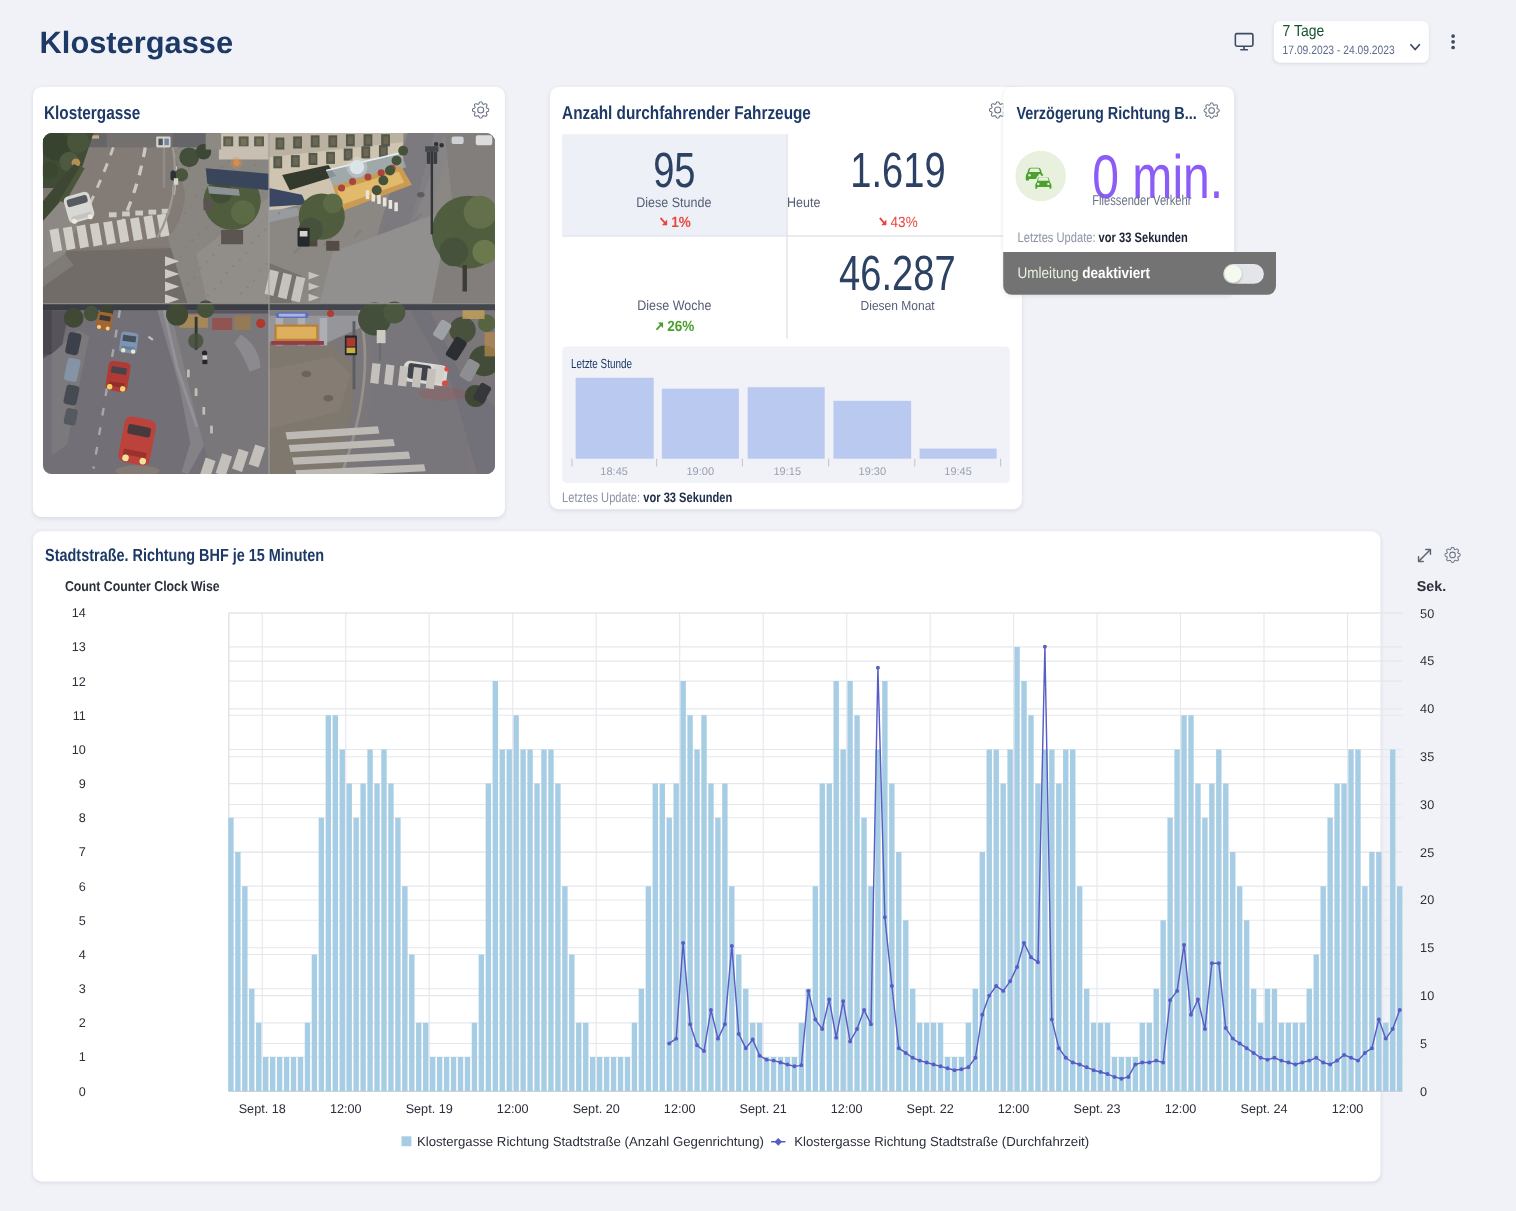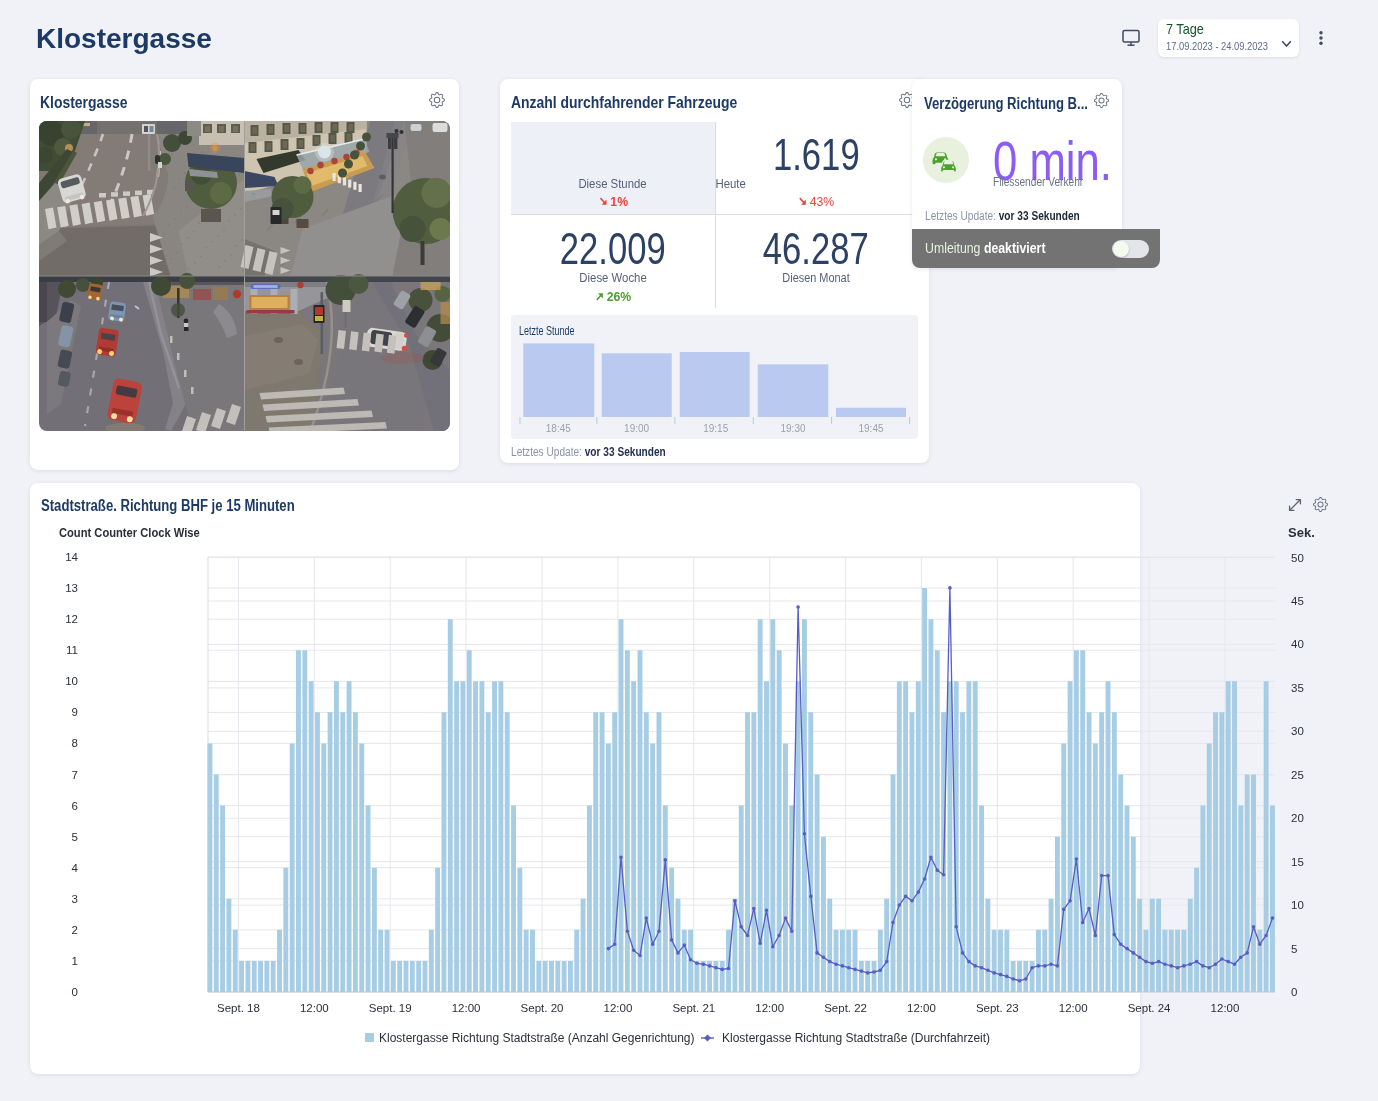--- a/index.html
+++ b/index.html
@@ -355,32 +355,32 @@
 
 <div class="card" style="left:480px;top:79px;width:429px;height:384px;margin-left:20px;">
   <div style="position:absolute;left:11px;top:14px;font-size:17px;" class="ctitle">Anzahl durchfahrender Fahrzeuge</div>
   <div style="position:absolute;right:14px;top:13px;"><svg width="16" height="16" viewBox="0 0 16 16" fill="#6b7486">
         <path d="M8 4.754a3.246 3.246 0 1 0 0 6.492 3.246 3.246 0 0 0 0-6.492zM5.754 8a2.246 2.246 0 1 1 4.492 0 2.246 2.246 0 0 1-4.492 0z"></path>
         <path d="M9.796 1.343c-.527-1.79-3.065-1.79-3.592 0l-.094.319a.873.873 0 0 1-1.255.52l-.292-.16c-1.64-.892-3.433.902-2.54 2.541l.159.292a.873.873 0 0 1-.52 1.255l-.319.094c-1.79.527-1.79 3.065 0 3.592l.319.094a.873.873 0 0 1 .52 1.255l-.16.292c-.892 1.64.901 3.434 2.541 2.54l.292-.159a.873.873 0 0 1 1.255.52l.094.319c.527 1.79 3.065 1.79 3.592 0l.094-.319a.873.873 0 0 1 1.255-.52l.292.16c1.64.893 3.434-.902 2.54-2.541l-.159-.292a.873.873 0 0 1 .52-1.255l.319-.094c1.79-.527 1.79-3.065 0-3.592l-.319-.094a.873.873 0 0 1-.52-1.255l.16-.292c.893-1.64-.902-3.433-2.541-2.54l-.292.159a.873.873 0 0 1-1.255-.52l-.094-.319zm-2.633.283c.246-.835 1.428-.835 1.674 0l.094.319a1.873 1.873 0 0 0 2.693 1.115l.291-.16c.764-.415 1.6.42 1.184 1.185l-.159.292a1.873 1.873 0 0 0 1.116 2.692l.318.094c.835.246.835 1.428 0 1.674l-.319.094a1.873 1.873 0 0 0-1.115 2.693l.16.291c.415.764-.42 1.6-1.185 1.184l-.291-.159a1.873 1.873 0 0 0-2.693 1.116l-.094.318c-.246.835-1.428.835-1.674 0l-.094-.319a1.873 1.873 0 0 0-2.692-1.115l-.292.16c-.764.415-1.6-.42-1.184-1.185l.159-.291A1.873 1.873 0 0 0 1.945 8.93l-.319-.094c-.835-.246-.835-1.428 0-1.674l.319-.094A1.873 1.873 0 0 0 3.06 4.377l-.16-.292c-.415-.764.42-1.6 1.185-1.184l.292.159a1.873 1.873 0 0 0 2.692-1.115l.094-.319z"></path>
       </svg></div>
   <div style="position:absolute;left:11px;top:42.7px;width:203.7px;height:92.4px;background:#eef0f7;"></div>
   <div style="position:absolute;left:11px;top:135.1px;width:407px;height:1px;background:#d9dce5;"></div>
   <div style="position:absolute;left:214.5px;top:42.7px;width:1px;height:186.4px;background:#d9dce5;"></div>
+  <div style="position:absolute;left:11px;top:53px;width:204px;text-align:center;font-size:45px;line-height:1"><span class="num">95</span></div>
   <div style="position:absolute;left:214px;top:53px;width:204px;text-align:center;font-size:45px;line-height:1"><span class="num">1.619</span></div>
   <div style="position:absolute;left:11px;top:98px;width:204px;text-align:center;font-size:12.5px;color:#555f75"><span class="condc">Diese Stunde</span></div>
   <div style="position:absolute;left:214px;top:98px;width:204px;text-align:left;font-size:12.5px;color:#555f75"><span class="condc">Heute</span></div>
   <div style="position:absolute;left:11px;top:115px;width:204px;text-align:center;font-size:13.5px;font-weight:bold;color:#e8453c"><span class="condc"><svg width="11" height="11" viewBox="0 0 11 11" style="vertical-align:-1px;margin-right:2px">
           <path d="M2.2 2.2L8 8" stroke="#e8453c" stroke-width="1.7" fill="none"></path>
           <path d="M8.8 3.6v5.2H3.6z" fill="#e8453c"></path>
         </svg>1%</span></div>
   <div style="position:absolute;left:214px;top:115px;width:204px;text-align:center;font-size:13.5px;font-weight:normal;color:#e8453c"><span class="condc"><svg width="11" height="11" viewBox="0 0 11 11" style="vertical-align:-1px;margin-right:2px">
           <path d="M2.2 2.2L8 8" stroke="#e8453c" stroke-width="1.7" fill="none"></path>
           <path d="M8.8 3.6v5.2H3.6z" fill="#e8453c"></path>
         </svg>43%</span></div>
-  <div style="position:absolute;left:11px;top:147px;width:204px;text-align:center;font-size:45px;line-height:1"><span class="num">22.009</span></div>
   <div style="position:absolute;left:214px;top:147px;width:204px;text-align:center;font-size:45px;line-height:1"><span class="num">46.287</span></div>
   <div style="position:absolute;left:11px;top:192px;width:204px;text-align:center;font-size:12.5px;color:#555f75"><span class="condc">Diese Woche</span></div>
   <div style="position:absolute;left:214px;top:192px;width:204px;text-align:center;font-size:12px;color:#555f75"><span class="condc">Diesen Monat</span></div>
   <div style="position:absolute;left:11px;top:210px;width:204px;text-align:center;font-size:13.5px;font-weight:bold;color:#4aa02c"><span class="condc"><svg width="11" height="11" viewBox="0 0 11 11" style="vertical-align:-1px;margin-right:2px">
           <path d="M2.2 8.8L8 3" stroke="#4aa02c" stroke-width="1.7" fill="none"></path>
           <path d="M8.8 7.4V2.2H3.6z" fill="#4aa02c"></path>
         </svg>26%</span></div>
   <div style="position:absolute;left:11px;top:236px;width:407px;height:124px;background:#f0f2f8;border-radius:4px;">
     <div style="position:absolute;left:8px;top:9px;font-size:12px;font-weight:normal;color:#1d3a66"><span style="display:inline-block;transform:scaleX(0.75);transform-origin:0 50%">Letzte Stunde</span></div>
     <svg width="407" height="124" viewBox="0 0 407 124" style="position:absolute;left:0;top:0">
@@ -434,21 +434,21 @@
   <div style="position:absolute;left:81px;top:95px;font-size:13px;color:#6a7286;"><span style="display:inline-block;transform:scaleX(0.78);transform-origin:0 50%;white-space:nowrap;">Fliessender Verkehr</span></div>
   <div style="position:absolute;left:13px;top:130px;font-size:12.5px;color:#8b93a5"><span class="cond">Letztes Update: <b style="color:#1c2436">vor 33 Sekunden</b></span></div>
   <div style="position:absolute;left:0;top:150px;width:248px;height:39px;background:#737373;border-radius:0 0 8px 8px;">
     <div style="position:absolute;left:13px;top:11px;font-size:14px;color:#e7f2df;"><span style="display:inline-block;transform:scaleX(0.88);transform-origin:0 50%;white-space:nowrap;">Umleitung <b style="color:#fff">deaktiviert</b></span></div>
     <div style="position:absolute;right:11px;top:11px;width:37px;height:18px;border-radius:9px;background:#e4e5ea;">
       <div style="position:absolute;left:1px;top:1px;width:16px;height:16px;border-radius:50%;background:#f4faee;box-shadow:0 1px 2px rgba(0,0,0,0.25);"></div>
     </div>
   </div>
 </div>
 
-<div class="card" style="left:30px;top:483px;width:1110px;height:591px;">
+<div class="card" style="left:30px;top:483px;width:1225px;height:591px;">
   <div style="position:absolute;left:10.5px;top:13px;font-size:16px;" class="ctitle">Stadtstraße. Richtung BHF je 15 Minuten</div>
   <div style="position:absolute;left:1256.5px;top:14px;"><svg width="16" height="16" viewBox="0 0 16 16" stroke="#5b6575" stroke-width="1.35" fill="none" stroke-linecap="round" stroke-linejoin="round">
         <line x1="2.8" y1="13.2" x2="13.2" y2="2.8"></line>
         <polyline points="9.2,2.6 13.4,2.6 13.4,6.8"></polyline>
         <polyline points="6.8,13.4 2.6,13.4 2.6,9.2"></polyline>
       </svg></div>
   <div style="position:absolute;left:1283px;top:14px;"><svg width="15" height="15" viewBox="0 0 16 16" fill="#6b7486">
         <path d="M8 4.754a3.246 3.246 0 1 0 0 6.492 3.246 3.246 0 0 0 0-6.492zM5.754 8a2.246 2.246 0 1 1 4.492 0 2.246 2.246 0 0 1-4.492 0z"></path>
         <path d="M9.796 1.343c-.527-1.79-3.065-1.79-3.592 0l-.094.319a.873.873 0 0 1-1.255.52l-.292-.16c-1.64-.892-3.433.902-2.54 2.541l.159.292a.873.873 0 0 1-.52 1.255l-.319.094c-1.79.527-1.79 3.065 0 3.592l.319.094a.873.873 0 0 1 .52 1.255l-.16.292c-.892 1.64.901 3.434 2.541 2.54l.292-.159a.873.873 0 0 1 1.255.52l.094.319c.527 1.79 3.065 1.79 3.592 0l.094-.319a.873.873 0 0 1 1.255-.52l.292.16c1.64.893 3.434-.902 2.54-2.541l-.159-.292a.873.873 0 0 1 .52-1.255l.319-.094c1.79-.527 1.79-3.065 0-3.592l-.319-.094a.873.873 0 0 1-.52-1.255l.16-.292c.893-1.64-.902-3.433-2.541-2.54l-.292.159a.873.873 0 0 1-1.255-.52l-.094-.319zm-2.633.283c.246-.835 1.428-.835 1.674 0l.094.319a1.873 1.873 0 0 0 2.693 1.115l.291-.16c.764-.415 1.6.42 1.184 1.185l-.159.292a1.873 1.873 0 0 0 1.116 2.692l.318.094c.835.246.835 1.428 0 1.674l-.319.094a1.873 1.873 0 0 0-1.115 2.693l.16.291c.415.764-.42 1.6-1.185 1.184l-.291-.159a1.873 1.873 0 0 0-2.693 1.116l-.094.318c-.246.835-1.428.835-1.674 0l-.094-.319a1.873 1.873 0 0 0-2.692-1.115l-.292.16c-.764.415-1.6-.42-1.184-1.185l.159-.291A1.873 1.873 0 0 0 1.945 8.93l-.319-.094c-.835-.246-.835-1.428 0-1.674l.319-.094A1.873 1.873 0 0 0 3.06 4.377l-.16-.292c-.415-.764.42-1.6 1.185-1.184l.292.159a1.873 1.873 0 0 0 2.692-1.115l.094-.319z"></path>
       </svg></div>

